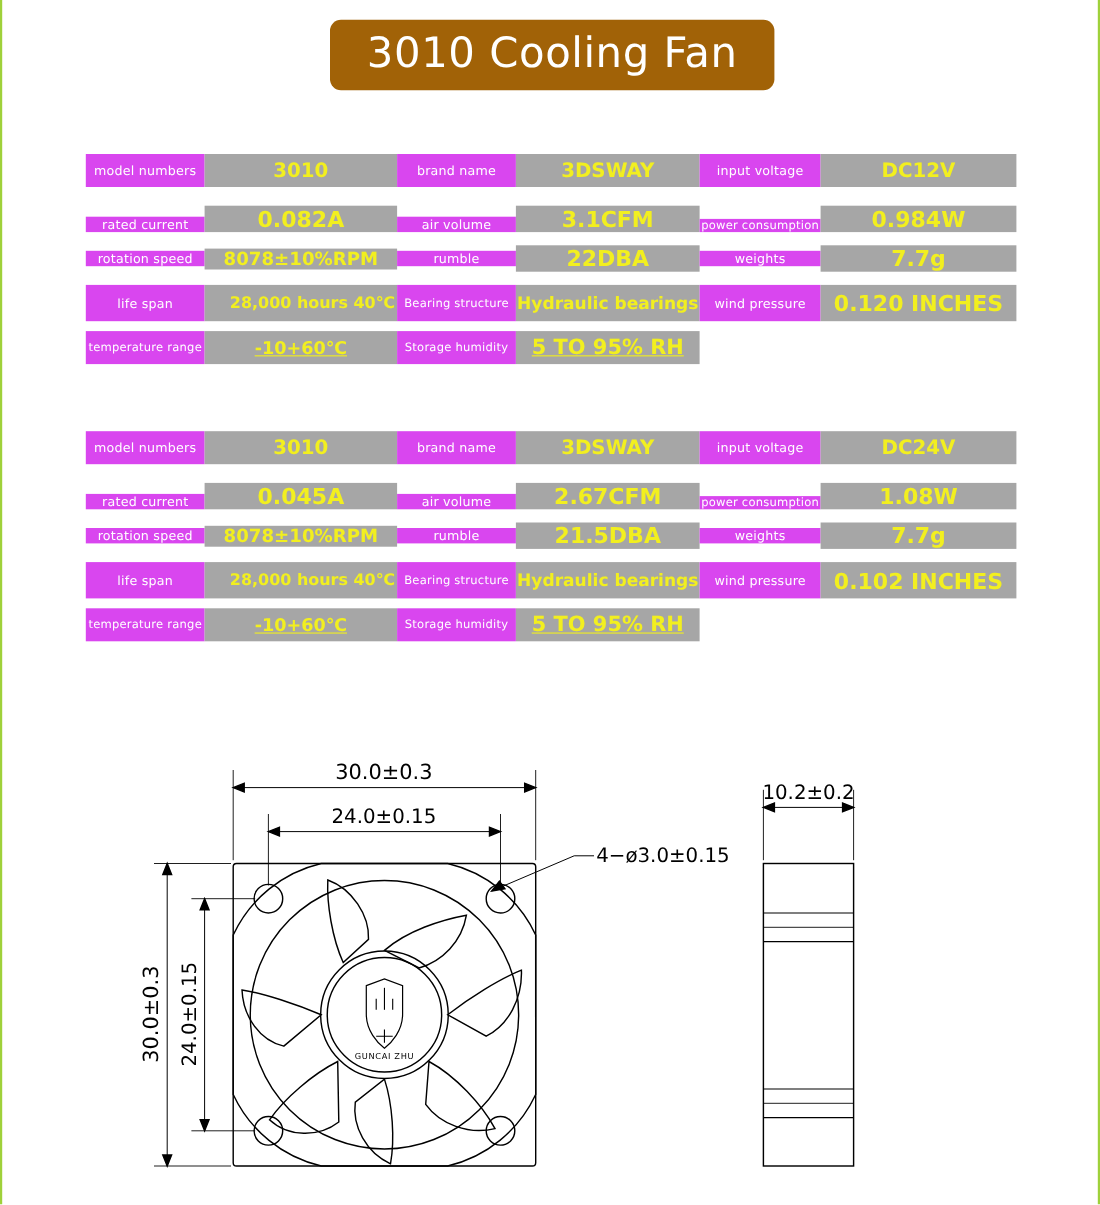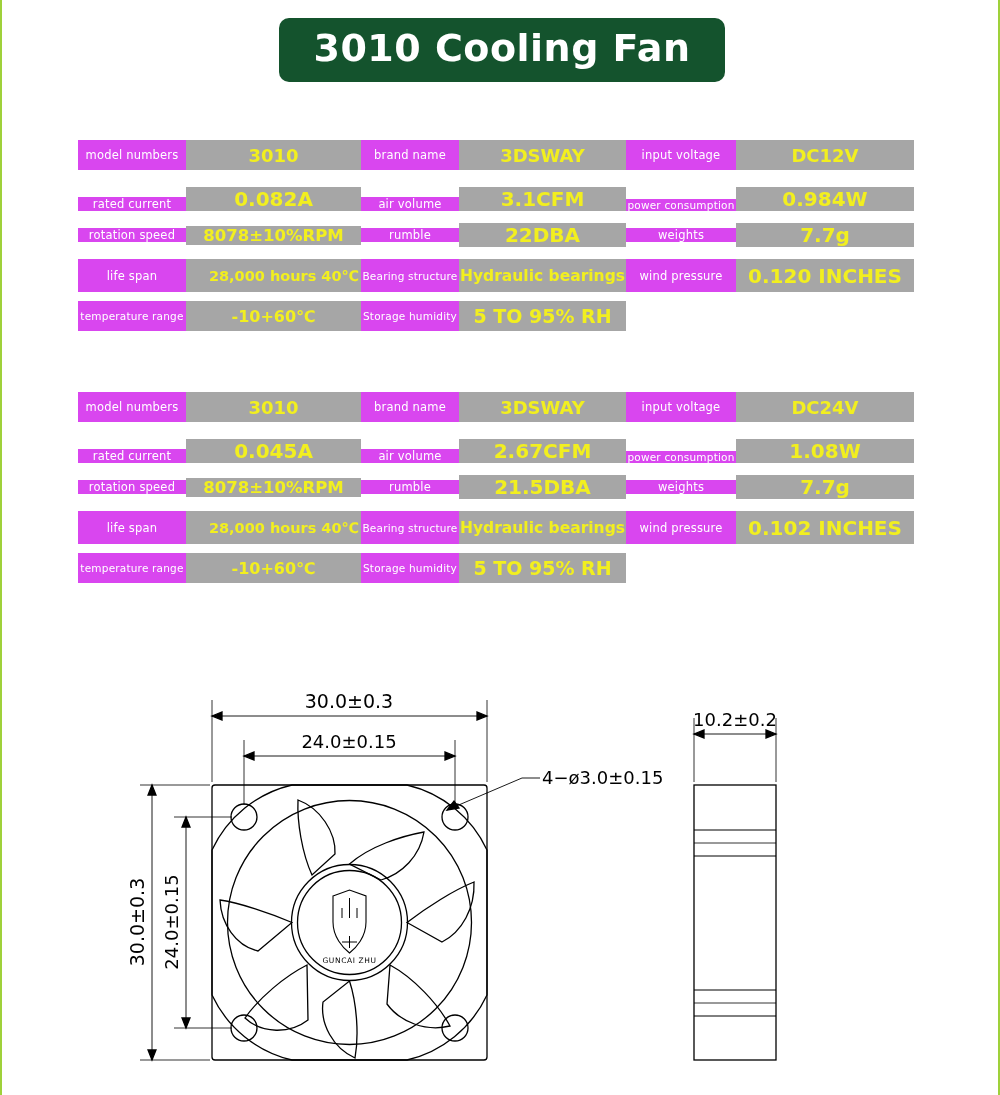--- a/index.html
+++ b/index.html
@@ -26,24 +26,24 @@
   }
   
   .title-wrap {
     position: absolute;
     left: 0; top: 18px;
     width: 1000px;
     text-align: center;
   }
   .title-badge {
     display: inline-block;
-    background: #14532d;
+    background: #a16207;
     color: #ffffff;
     font-size: 38px;
-    font-weight: bold;
+    font-weight: normal;
     letter-spacing: 0.5px;
     padding: 11px 34px 13px 34px;
     border-radius: 10px;
     line-height: 1.05;
   }
   
   .spec-table {
     position: absolute;
     left: 76px;
     width: 850px;
@@ -69,21 +69,21 @@
     letter-spacing: 0.2px;
   }
   .val {
     background: #a6a6a6;
     color: #f2ef1f;
     font-weight: bold;
   }
   
   .w-lbl1 { width: 108px; }
   .w-val1 { width: 175px; }
-  .w-lbl2 { width: 98px; }
+  .w-lbl2 { width: 108px; }
   .w-val2 { width: 167px; }
   .w-lbl3 { width: 110px; }
   .w-val3 { width: 178px; }
 
   
   .r1 .val { font-size: 18px; }
   .r1 .lbl { font-size: 11.5px; }
 
   .r2 { height: 32px; align-items: flex-end; }
   .r2 .val { font-size: 20px; }
@@ -95,21 +95,21 @@
   .r3 .val.big { font-size: 20px; }
 
   .r4 { height: 33px; }
   .r4 .val { font-size: 15.5px; }
   .r4 .val.mid { font-size: 14.5px; padding-left: 21px; }
   .r4 .val.big { font-size: 20px; }
   .r4 .lbl.small { font-size: 10.5px; }
 
   .r5 { height: 30px; }
   .r5 .lbl { font-size: 10.5px; }
-  .r5 .val { font-size: 16px; }
+  .r5 .val { font-size: 16px; text-decoration: underline; }
   .r5 .val.big { font-size: 19px; }
 
   
   .drawing {
     position: absolute;
     left: 100px;
     top: 660px;
     width: 800px;
     height: 440px;
   }

